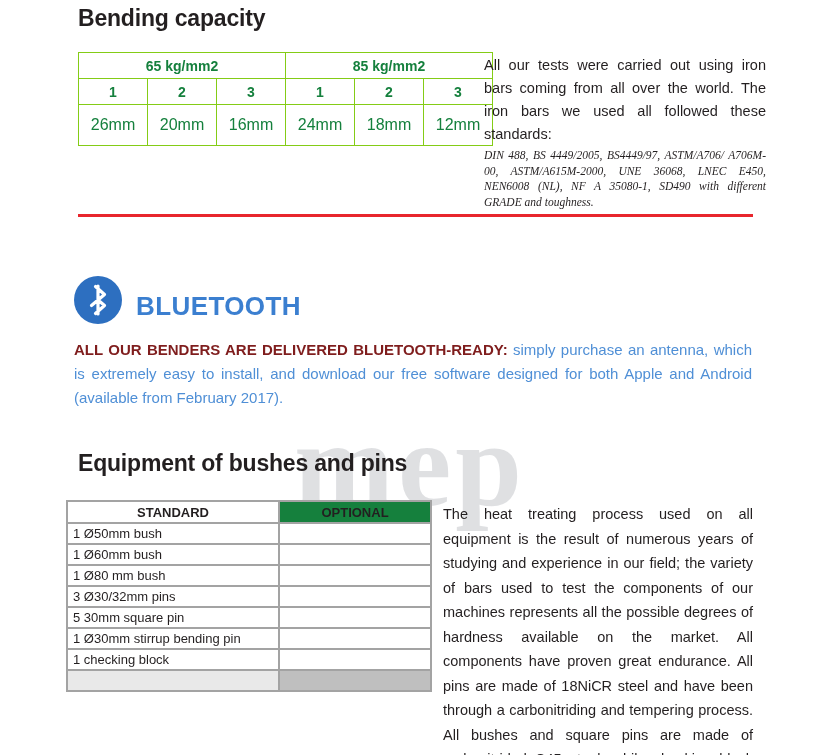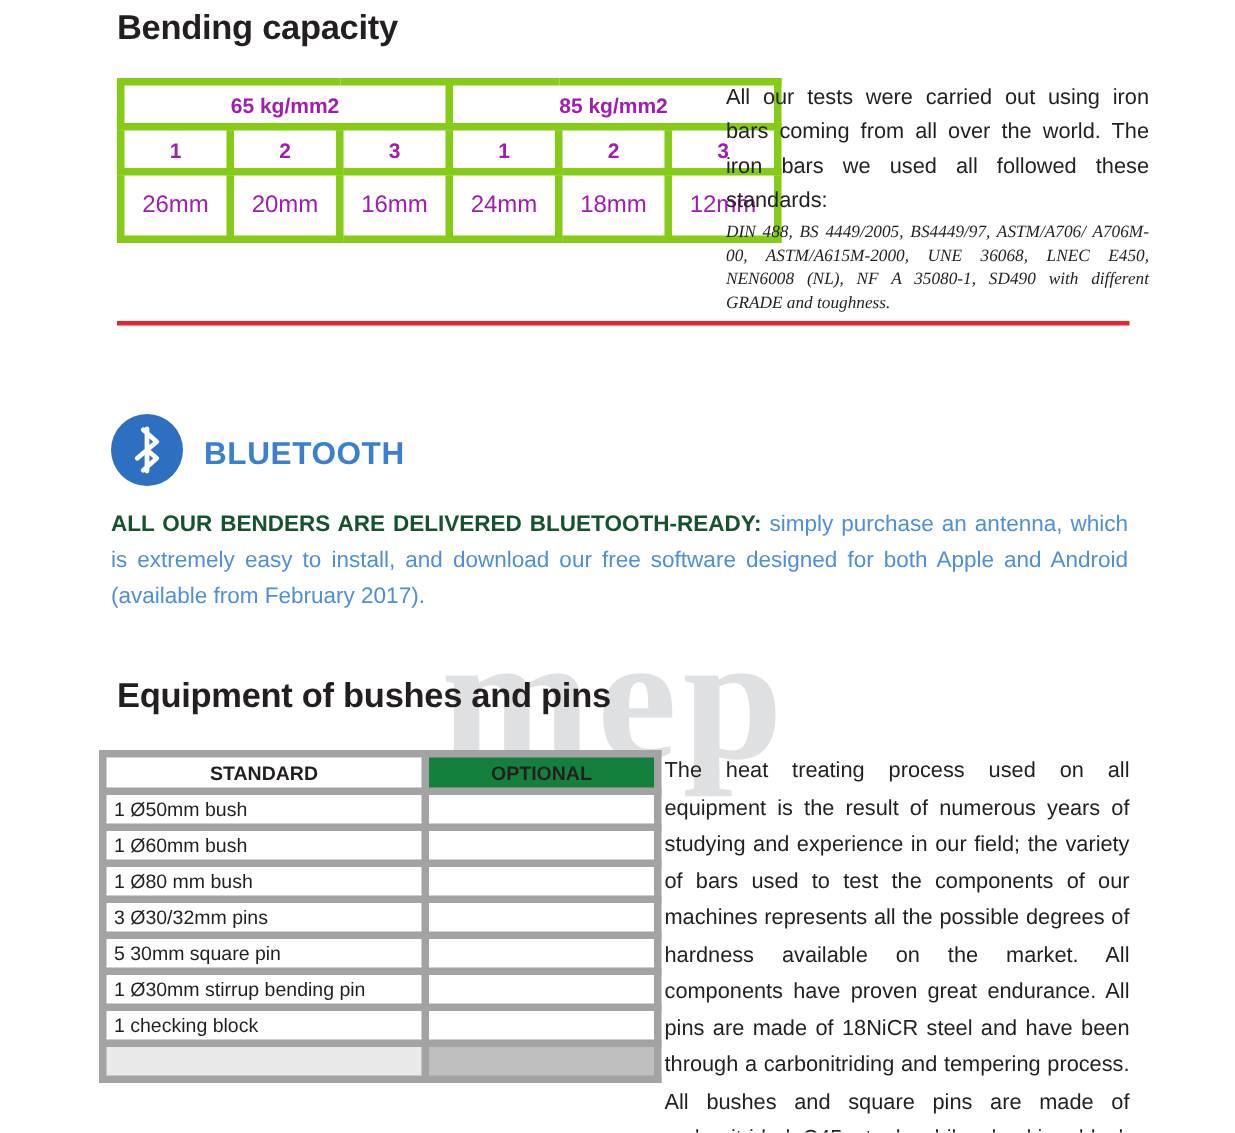--- a/index.html
+++ b/index.html
@@ -58,24 +58,24 @@
 
   
   .bend-table {
     position: absolute;
     left: 78px;
     top: 52px;
     border-collapse: collapse;
     font-family: "Liberation Sans", sans-serif;
   }
   .bend-table td {
-    border: 5px solid #84cc16;
+    border: 1px solid #84cc16;
     text-align: center;
     font-size: 13.5px;
-    color: #a21caf;
+    color: #15803d;
     padding: 0;
     height: 24px;
     width: 68px;
   }
   .bend-table tr.hdr td {
     font-weight: bold;
     font-size: 14px;
     height: 25px;
   }
   .bend-table tr.vals td {
@@ -127,50 +127,50 @@
     border-radius: 50%;
     background: #2d6fc0;
   }
   .bt-icon svg { display: block; }
   .bt-title {
     position: absolute;
     left: 136px;
     top: 291px;
     font-family: "Liberation Sans", sans-serif;
     font-weight: bold;
-    font-size: 21px;
+    font-size: 26px;
     color: #3b7fd0;
     letter-spacing: 0.4px;
   }
   .bt-para {
     position: absolute;
     left: 74px;
     top: 338px;
     width: 678px;
     font-family: "Liberation Sans", sans-serif;
     font-size: 15px;
     line-height: 24px;
     color: #4f8fd6;
     text-align: justify;
   }
   .bt-para b {
-    color: #14532d;
+    color: #7f1d1d;
     font-weight: bold;
   }
 
   
   .eq-table {
     position: absolute;
     left: 66px;
     top: 500px;
     border-collapse: collapse;
     font-family: "Liberation Sans", sans-serif;
   }
   .eq-table td {
-    border: 5px solid #a3a3a3;
+    border: 2px solid #a3a3a3;
     font-size: 13px;
     color: #231f20;
     height: 19px;
     padding: 0 0 0 5px;
   }
   .eq-table td.c-std { width: 205px; }
   .eq-table td.c-opt { width: 145px; }
   .eq-table tr.head td {
     font-weight: bold;
     text-align: center;

